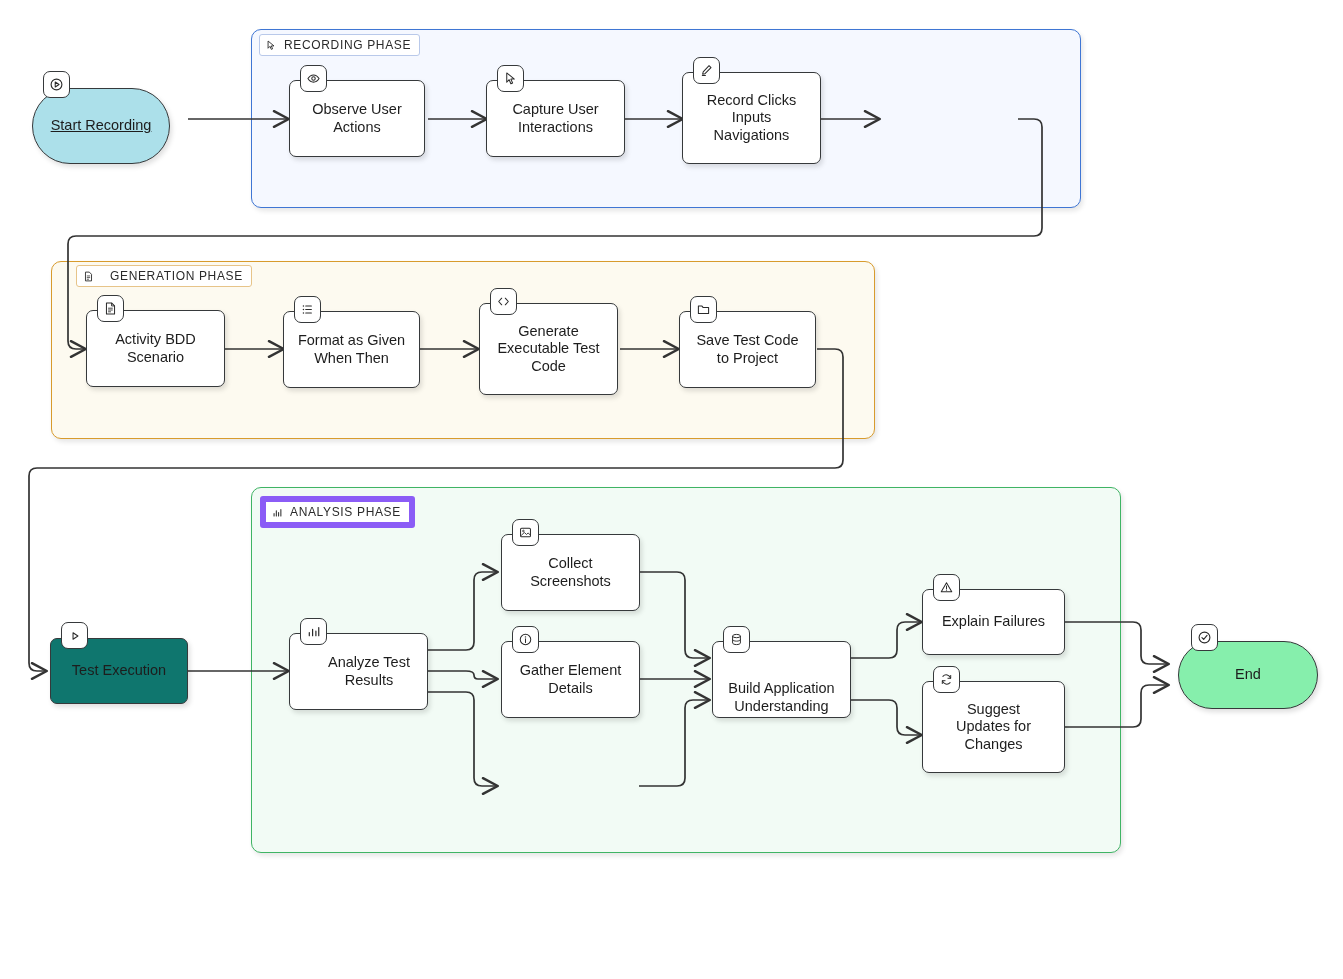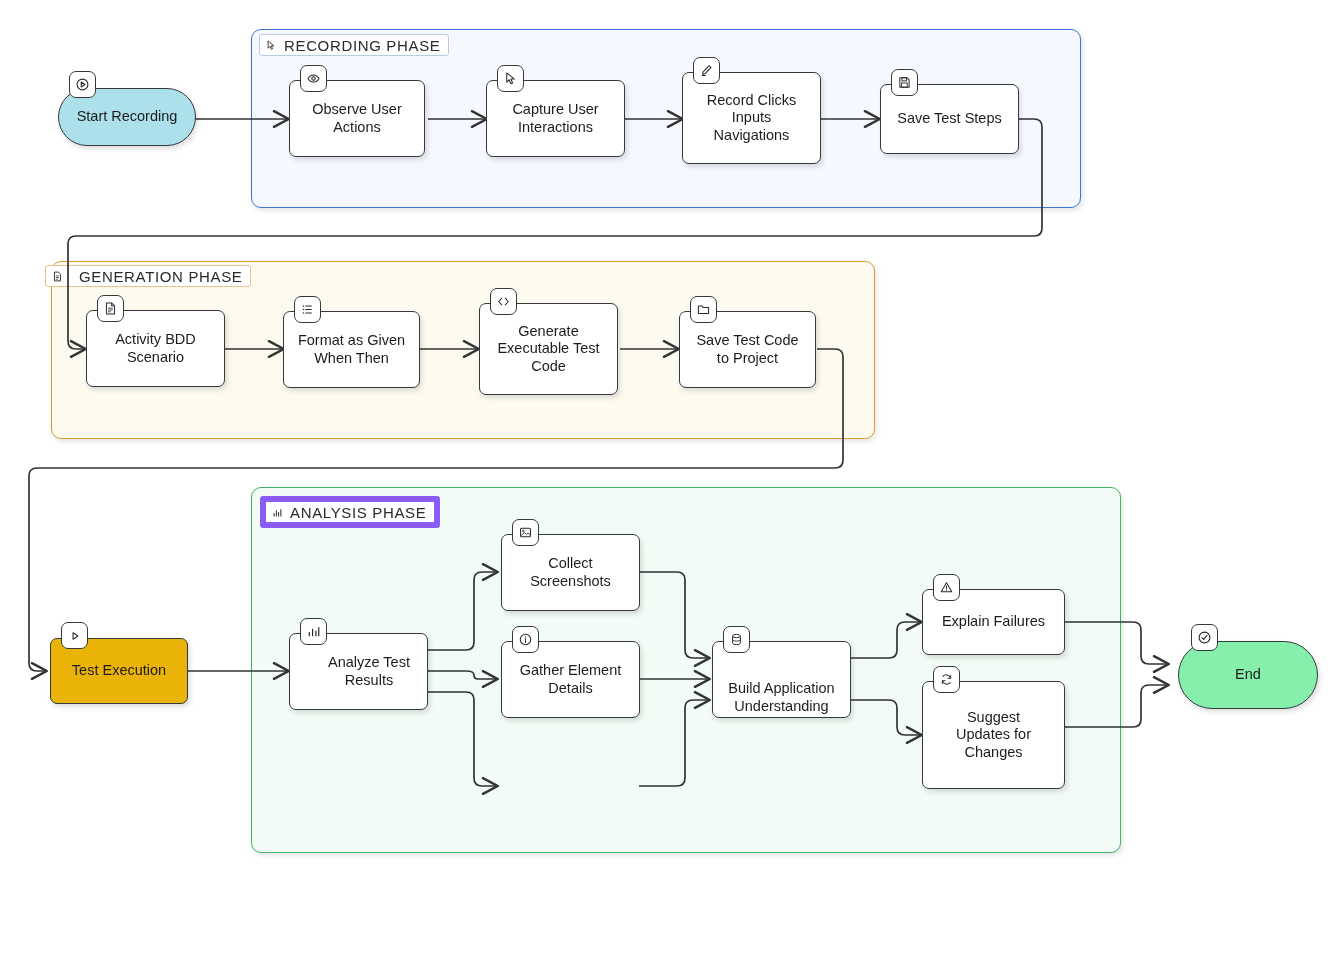--- a/index.html
+++ b/index.html
@@ -3,21 +3,21 @@
 <meta charset="utf-8">
 <style>
   html,body{margin:0;padding:0;background:#ffffff;}
   body{font-family:"Liberation Sans",sans-serif;}
   #canvas{position:relative;width:1343px;height:979px;background:#ffffff;overflow:hidden;}
   svg.layer{position:absolute;left:0;top:0;width:1343px;height:979px;pointer-events:none;}
   
   .phase{position:absolute;border-radius:10px;box-shadow:2px 3px 5px rgba(0,0,0,.10);}
   .phase-label{position:absolute;display:flex;align-items:center;gap:7px;
     height:18px;padding:1px 8px 1px 5px;border-radius:3px;background:#ffffff;
-    font-size:15px;letter-spacing:.65px;color:#2a2a2a;font-weight:400;white-space:nowrap;}
+    font-size:12px;letter-spacing:.65px;color:#2a2a2a;font-weight:400;white-space:nowrap;}
   .phase-label .pl-ico{display:inline-flex;width:12px;height:12px;align-items:center;justify-content:center;}
   
   .node{position:absolute;box-sizing:border-box;background:#ffffff;
     border:1.6px solid #36393b;border-radius:7px;
     display:flex;align-items:center;justify-content:center;text-align:center;
     font-size:14.5px;line-height:17.5px;color:#1d1d1d;
     box-shadow:2px 3px 5px rgba(0,0,0,.13);padding:2px 7px;}
   .node.stadium{border-radius:999px;border-width:1.8px;}
   .node .lbl{white-space:pre-line;}
   .nicon{position:absolute;left:10px;top:-16px;width:27px;height:27px;box-sizing:border-box;
@@ -34,21 +34,21 @@
   <div class="phase-label" style="left:259px;top:34px;border:1px solid #b9c9ea;">
     <span class="pl-ico">
       <svg viewBox="0 0 16 16" width="11" height="11">
           <path d="M3 1.5 L3 12 L5.8 9.2 L7.7 13.6 L9.6 12.8 L7.7 8.6 L11.6 8.6 Z" fill="none" stroke="#2a2a2a" stroke-width="1.3" stroke-linejoin="round"></path>
         </svg>
     </span>
     <span>RECORDING PHASE</span>
   </div>
 
   <div class="phase" style="left:51px;top:261px;width:822px;height:176px;border:1.6px solid #d89b2d;background:#fdfaf0;"></div>
-  <div class="phase-label" style="left:45px;top:265px;border:1px solid #e7c489;gap:16px;">
+  <div class="phase-label" style="left:76px;top:265px;border:1px solid #e7c489;gap:16px;">
     <span class="pl-ico">
       <svg viewBox="0 0 16 16" width="11" height="11">
         <path d="M3.6 1.6 H9.2 L12.4 4.8 V14.4 H3.6 Z" fill="none" stroke="#2a2a2a" stroke-width="1.3" stroke-linejoin="round"></path>
         <path d="M5.5 7.2 H10.4 M5.5 9.6 H10.4 M5.5 12 H8.6" stroke="#2a2a2a" stroke-width="1.1"></path>
       </svg>
     </span>
     <span>GENERATION PHASE</span>
   </div>
 
   <div class="phase" style="left:251px;top:487px;width:868px;height:364px;border:1.6px solid #3fb464;background:#f2fbf5;"></div>
@@ -93,31 +93,31 @@
       <path d="M639 786 H677 Q685 786 685 778 V708 Q685 700 693 700 H709"></path>
 
       <path d="M851 658 H889 Q897 658 897 650 V630 Q897 622 905 622 H921"></path>
       <path d="M851 700 H889 Q897 700 897 708 V727 Q897 735 905 735 H921"></path>
 
       <path d="M1065 622 H1133 Q1141 622 1141 630 V656 Q1141 664 1149 664 H1168"></path>
       <path d="M1065 727 H1133 Q1141 727 1141 719 V693 Q1141 685 1149 685 H1168"></path>
     </g>
   </svg>
 
-  <div class="node stadium" style="left:58px;top:88px;width:138px;height:58px;background:#ace0ea;">
+  <div class="node stadium" style="left:32px;top:88px;width:138px;height:76px;background:#ace0ea;text-decoration:underline;">
     <span class="nicon" style="left:10px;top:-18px;">
       <svg viewBox="0 0 20 20" width="15" height="15">
         <circle cx="10" cy="10" r="7.2" fill="none" stroke="#2a2a2a" stroke-width="1.5"></circle>
         <path d="M8.3 6.6 L13.4 10 L8.3 13.4 Z" fill="none" stroke="#2a2a2a" stroke-width="1.4" stroke-linejoin="round"></path>
       </svg>
     </span>
     <span class="lbl">Start Recording</span>
   </div>
 
-  <div class="node" style="left:50px;top:638px;width:138px;height:66px;background:#eab308;">
+  <div class="node" style="left:50px;top:638px;width:138px;height:66px;background:#0f766e;">
     <span class="nicon" style="left:10px;top:-17px;">
       <svg viewBox="0 0 20 20" width="14" height="14">
         <path d="M7.2 5.4 L14.2 10 L7.2 14.6 Z" fill="none" stroke="#2a2a2a" stroke-width="1.5" stroke-linejoin="round"></path>
       </svg>
     </span>
     <span class="lbl">Test Execution</span>
   </div>
 
   <div class="node stadium" style="left:1178px;top:641px;width:140px;height:68px;background:#86efac;">
     <span class="nicon" style="left:12px;top:-18px;">
@@ -155,30 +155,20 @@
       <svg viewBox="0 0 20 20" width="15" height="15">
         <path d="M13.4 3.6 L16 6.2 L8 14.2 L4.8 15 L5.6 11.8 Z" fill="none" stroke="#2a2a2a" stroke-width="1.35" stroke-linejoin="round"></path>
         <path d="M4.4 16.6 H8.6" stroke="#2a2a2a" stroke-width="1.35" stroke-linecap="round"></path>
       </svg>
     </span>
     <span class="lbl">Record Clicks
 Inputs
 Navigations</span>
   </div>
 
-  <div class="node" style="left:880px;top:84px;width:139px;height:70px;">
-    <span class="nicon">
-      <svg viewBox="0 0 20 20" width="15" height="15">
-        <path d="M3.8 3.8 H13.6 L16.2 6.4 V16.2 H3.8 Z" fill="none" stroke="#2a2a2a" stroke-width="1.35" stroke-linejoin="round"></path>
-        <rect x="6.6" y="3.8" width="6" height="4" fill="none" stroke="#2a2a2a" stroke-width="1.2"></rect>
-        <rect x="6.2" y="10.6" width="7.4" height="5.6" fill="none" stroke="#2a2a2a" stroke-width="1.2"></rect>
-      </svg>
-    </span>
-    <span class="lbl">Save Test Steps</span>
-  </div>
 
   <div class="node" style="left:86px;top:310px;width:139px;height:77px;">
     <span class="nicon">
       <svg viewBox="0 0 20 20" width="15" height="15">
         <path d="M4.6 2.6 H11.4 L15.4 6.6 V17.4 H4.6 Z" fill="none" stroke="#2a2a2a" stroke-width="1.35" stroke-linejoin="round"></path>
         <path d="M11.4 2.6 V6.6 H15.4" fill="none" stroke="#2a2a2a" stroke-width="1.2"></path>
         <path d="M6.8 9.6 H13 M6.8 12 H13 M6.8 14.4 H10.6" stroke="#2a2a2a" stroke-width="1.15"></path>
       </svg>
     </span>
     <span class="lbl">Activity BDD
@@ -270,21 +260,21 @@
     <span class="nicon">
       <svg viewBox="0 0 20 20" width="15" height="15">
         <path d="M10 3.6 L17 15.6 H3 Z" fill="none" stroke="#2a2a2a" stroke-width="1.35" stroke-linejoin="round"></path>
         <path d="M10 8 V11.6" stroke="#2a2a2a" stroke-width="1.3" stroke-linecap="round"></path>
         <circle cx="10" cy="13.4" r=".85" fill="#2a2a2a"></circle>
       </svg>
     </span>
     <span class="lbl">Explain Failures</span>
   </div>
 
-  <div class="node" style="left:922px;top:681px;width:143px;height:108px;justify-content:center;">
+  <div class="node" style="left:922px;top:681px;width:143px;height:92px;justify-content:center;">
     <span class="nicon">
       <svg viewBox="0 0 20 20" width="15" height="15">
         <path d="M15.4 8.2 A6 6 0 0 0 5.2 5.8" fill="none" stroke="#2a2a2a" stroke-width="1.35" stroke-linecap="round"></path>
         <path d="M4.6 11.8 A6 6 0 0 0 14.8 14.2" fill="none" stroke="#2a2a2a" stroke-width="1.35" stroke-linecap="round"></path>
         <path d="M15.6 4.6 V8.4 H11.9" fill="none" stroke="#2a2a2a" stroke-width="1.3" stroke-linecap="round" stroke-linejoin="round"></path>
         <path d="M4.4 15.4 V11.6 H8.1" fill="none" stroke="#2a2a2a" stroke-width="1.3" stroke-linecap="round" stroke-linejoin="round"></path>
       </svg>
     </span>
     <span class="lbl">Suggest
 Updates for

